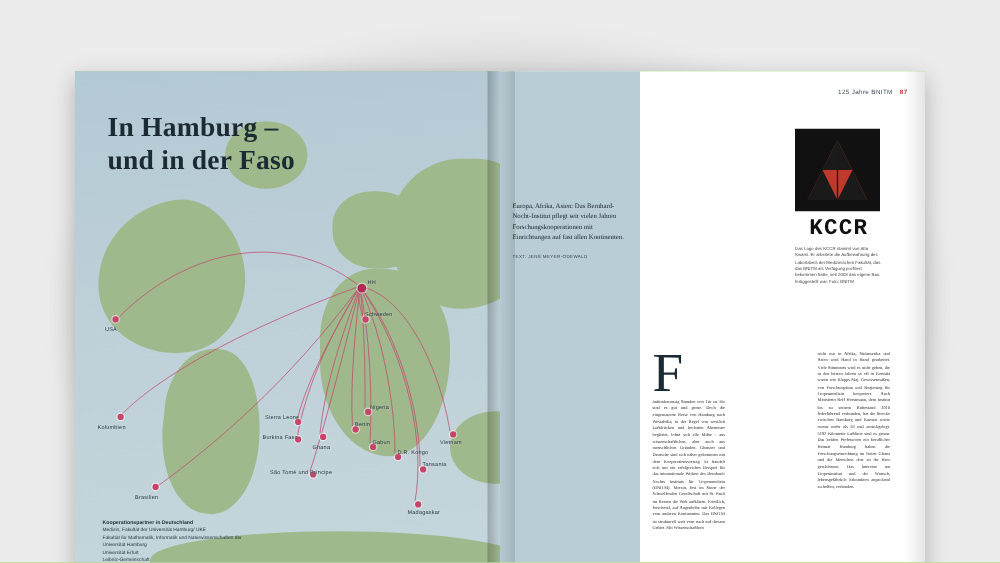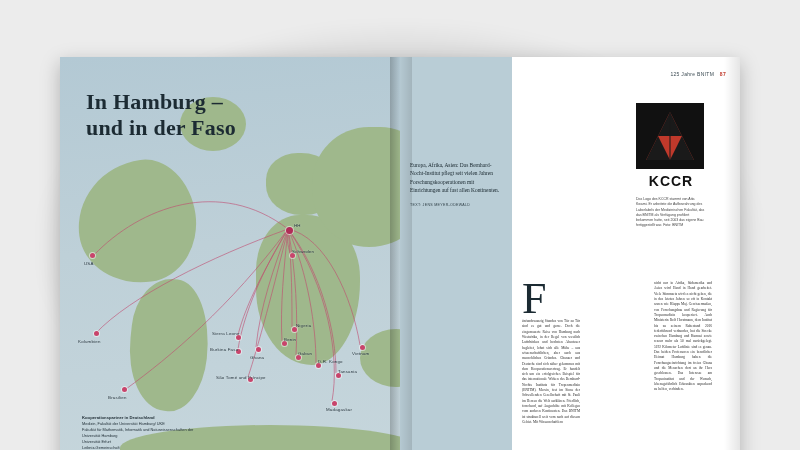--- a/index.html
+++ b/index.html
@@ -89,21 +89,21 @@
   .intro .tx{margin-top:8px;font-family:"Liberation Sans",sans-serif;font-size:3.6px;letter-spacing:.3px;color:#32424a;}
 
   
   .logo{
     position:absolute;left:236px;top:46px;width:68px;height:66px;background:#111;
     display:flex;align-items:center;justify-content:center;
   }
   .logo svg{width:54px;height:52px;}
   .logo-name{
     position:absolute;left:236px;top:116px;width:70px;text-align:center;
-    font-family:Liberation Sans, sans-serif;font-weight:700;font-size:14px;letter-spacing:1px;color:#111;
+    font-family:Liberation Mono, monospace;font-weight:700;font-size:18px;letter-spacing:1px;color:#111;
   }
   .logo-cap{
     position:absolute;left:236px;top:140px;width:70px;font-size:3.5px;line-height:1.5;color:#444;
   }
 
   
   .dropcap{
     position:absolute;left:122px;top:224px;
     font-family:"Liberation Serif", serif;font-size:44px;line-height:.8;color:#1c2b33;
   }

